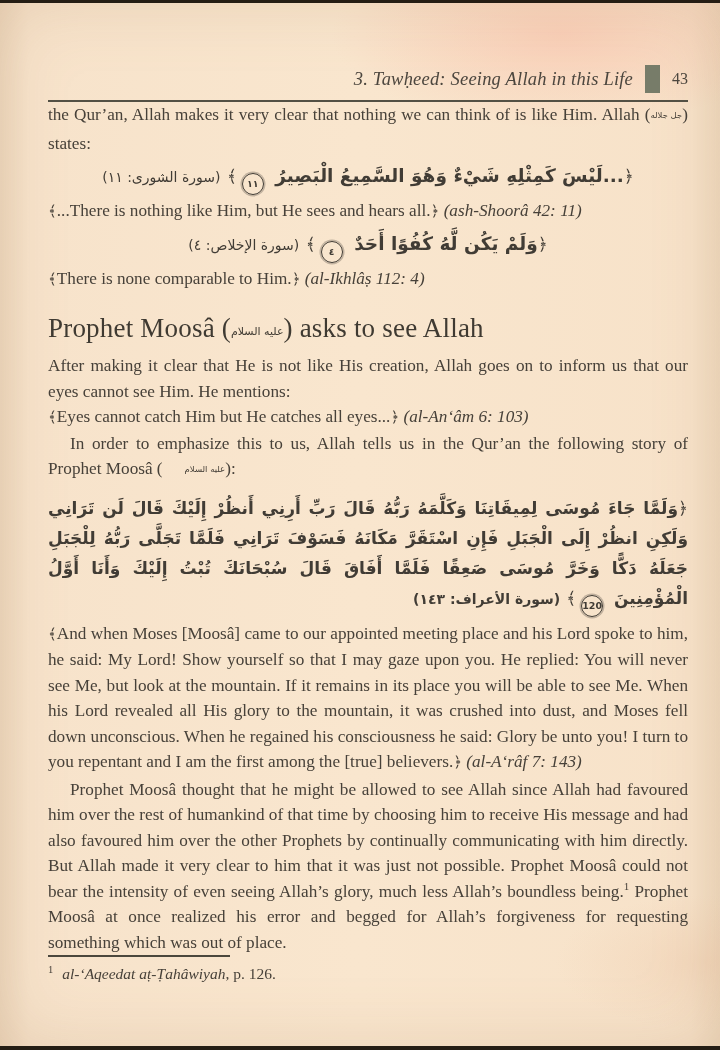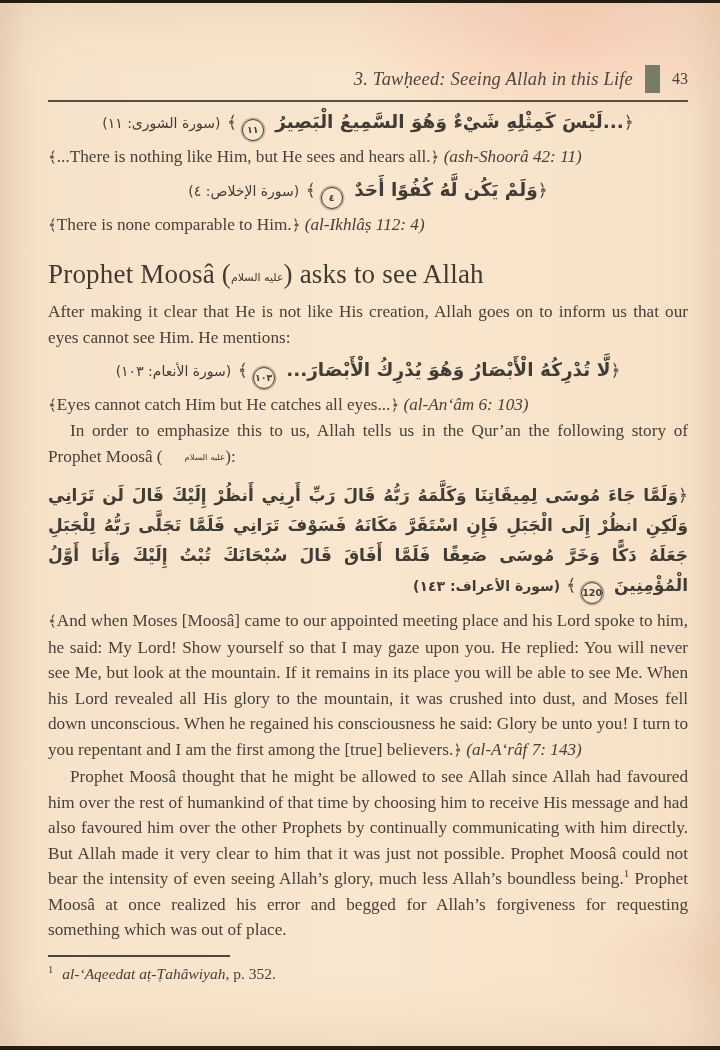--- a/index.html
+++ b/index.html
@@ -94,20 +94,24 @@
 
 <div class="photo">
 
   <div class="header-row">
     <span class="header-title">3. Tawḥeed: Seeing Allah in this Life</span>
     <span class="page-marker"></span>
     <span class="page-num">43</span>
   </div>
   <hr class="header-rule">
 
+  <p class="body mt-intro">
+    <span>the Qur’an, Allah makes it very clear that nothing we can think of is like Him. Allah</span>
+    <span>(</span><span class="honorific">جل جلاله</span><span>) states:</span>
+  </p>
 
   <div class="ayah">
     <span class="ornate">﴿</span><span>...لَيْسَ كَمِثْلِهِ شَيْءٌ وَهُوَ السَّمِيعُ الْبَصِيرُ</span>
     <span class="roundel">١١</span><span class="ornate">﴾</span>
     <span class="aref">(سورة الشورى: ١١)</span>
   </div>
 
   <p class="body trans">
     <span class="ornate">﴾</span><span>...There is nothing like Him, but He sees and hears all.</span><span class="ornate">﴿</span>
     <span class="iref">(ash-Shoorâ 42: 11)</span>
@@ -123,25 +127,20 @@
     <span class="ornate">﴾</span><span>There is none comparable to Him.</span><span class="ornate">﴿</span>
     <span class="iref">(al-Ikhlâṣ 112: 4)</span>
   </p>
 
   <h2 class="section-heading">
     <span>Prophet Moosâ (</span><span class="honorific lg">عليه السلام</span><span>) asks to see Allah</span>
   </h2>
 
   <p class="body">After making it clear that He is not like His creation, Allah goes on to inform us that our eyes cannot see Him. He mentions:</p>
 
-  <div class="ayah">
-    <span class="ornate">﴿</span><span>لَّا تُدْرِكُهُ الْأَبْصَارُ وَهُوَ يُدْرِكُ الْأَبْصَارَ...</span>
-    <span class="roundel">١٠٣</span><span class="ornate">﴾</span>
-    <span class="aref">(سورة الأنعام: ١٠٣)</span>
-  </div>
 
   <p class="body trans">
     <span class="ornate">﴾</span><span>Eyes cannot catch Him but He catches all eyes...</span><span class="ornate">﴿</span>
     <span class="iref">(al-An‘âm 6: 103)</span>
   </p>
 
   <p class="body mt-para indent">
     <span>In order to emphasize this to us, Allah tells us in the Qur’an the following story of Prophet Moosâ (</span><span class="honorific">عليه السلام</span><span>):</span>
   </p>
 
@@ -156,17 +155,17 @@
     <span class="iref">(al-A‘râf 7: 143)</span>
   </p>
 
   <p class="body indent" style="margin-top:1px;">
     <span>Prophet Moosâ thought that he might be allowed to see Allah since Allah had favoured him over the rest of humankind of that time by choosing him to receive His message and had also favoured him over the other Prophets by continually communicating with him directly. But Allah made it very clear to him that it was just not possible. Prophet Moosâ could not bear the intensity of even seeing Allah’s glory, much less Allah’s boundless being.</span><sup class="note">1</sup><span> Prophet Moosâ at once realized his error and begged for Allah’s forgiveness for requesting something which was out of place.</span>
   </p>
 
   <div class="footnote-area">
     <hr class="fn-rule">
     <p class="footnote">
-      <sup>1</sup><span class="fn-gap"></span><span class="fn-title">al-‘Aqeedat aṭ-Ṭahâwiyah</span><span>, p. 352.</span>
+      <sup>1</sup><span class="fn-gap"></span><span class="fn-title">al-‘Aqeedat aṭ-Ṭahâwiyah</span><span>, p. 126.</span>
     </p>
   </div>
 
 </div>
 
 </body></html>

